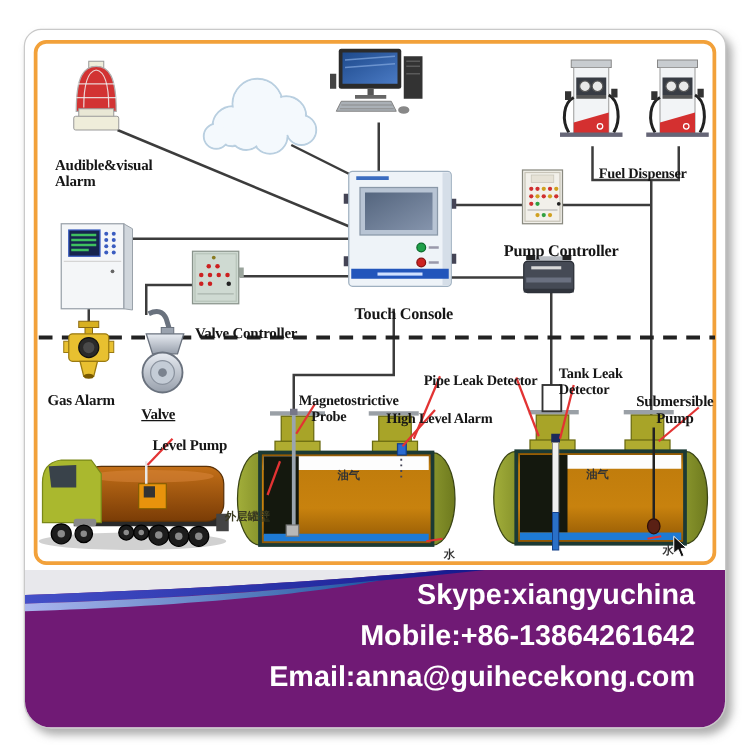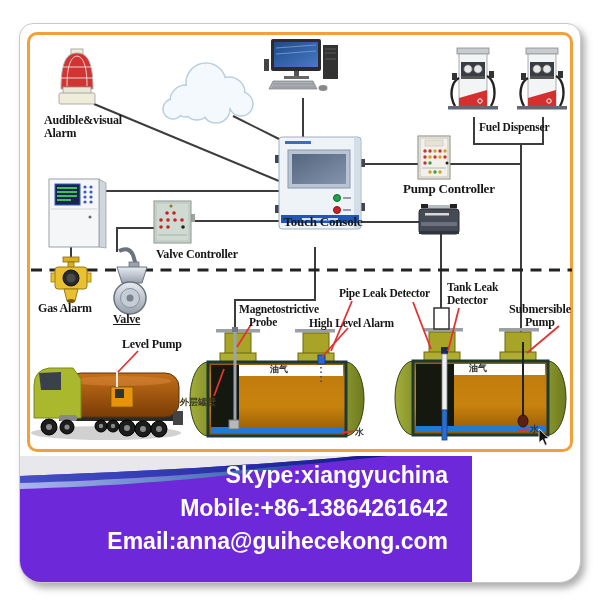--- a/index.html
+++ b/index.html
@@ -6,23 +6,23 @@
   .page{position:relative;width:600px;height:600px;background:#fff;overflow:hidden;
         font-family:"Liberation Sans",sans-serif;}
   .card{position:absolute;left:19px;top:23px;width:560px;height:558px;background:#fff;
         border:1px solid #c9c9c9;border-radius:14px 14px 22px 22px;overflow:hidden;
         box-shadow:4px 5px 7px rgba(110,110,110,.55);}
   .art{position:absolute;left:-19px;top:-23px;width:600px;height:455px;}
   .frame{position:absolute;left:7px;top:8px;width:540px;height:414px;
          border:3px solid #f2a13a;border-radius:10px;}
   .art svg{position:absolute;left:0;top:0;}
   .lbl{position:absolute;font:bold 12px "Liberation Serif",serif;color:#161616;
-       white-space:nowrap;line-height:13px;letter-spacing:-0.2px;}
+       white-space:nowrap;line-height:13px;letter-spacing:-0.2px;margin-top:12px;}
   .cn{font-family:"DejaVu Sans",sans-serif;font-weight:bold;letter-spacing:0;}
-  .band{position:absolute;left:0;top:432px;width:452px;height:126px;background:#6d28d9;}
+  .band{position:absolute;left:0;top:432px;width:560px;height:126px;background:#701a75;}
   .band svg{position:absolute;left:0;top:0;}
   .contact-line{position:absolute;right:24px;color:#fff;font:bold 23px "Liberation Sans",sans-serif;
                 white-space:nowrap;}
 </style>
 </head>
 <body>
 
 <div class="page">
  <div class="card">
 
@@ -343,21 +343,21 @@
     </g>
 
     <path d="M538,428 l10,9.5 l-4.2,0.3 l2.4,5.7 l-2.2,0.9 l-2.4,-5.7 l-3.6,2.9 Z" fill="#111" stroke="#fff" stroke-width="0.8"></path>
    </svg>
 
    <div class="lbl" style="left:43px;top:113px;">
      <div>Audible&amp;visual</div>
      <div>Alarm</div>
    </div>
    <div class="lbl" style="left:155px;top:247px;">Valve Controller</div>
-   <div class="lbl" style="left:280px;top:214px;width:84px;text-align:center;font-size:13px;">Touch Console</div>
+   <div class="lbl" style="left:280px;top:231px;width:84px;text-align:center;font-size:13px;">Touch Console</div>
    <div class="lbl" style="left:402px;top:181px;font-size:13px;">Pump Controller</div>
    <div class="lbl" style="left:478px;top:120px;font-size:11.5px;">Fuel Dispenser</div>
    <div class="lbl" style="left:37px;top:301px;">Gas Alarm</div>
    <div class="lbl" style="left:112px;top:312px;text-decoration:underline;">Valve</div>
    <div class="lbl" style="left:121px;top:337px;">Level Pump</div>
    <div class="lbl" style="left:238px;top:302px;font-size:11.5px;">
      <div>Magnetostrictive</div>
      <div style="padding-left:10px;">Probe</div>
    </div>
    <div class="lbl" style="left:308px;top:316px;font-size:11.5px;">High Level Alarm</div>

